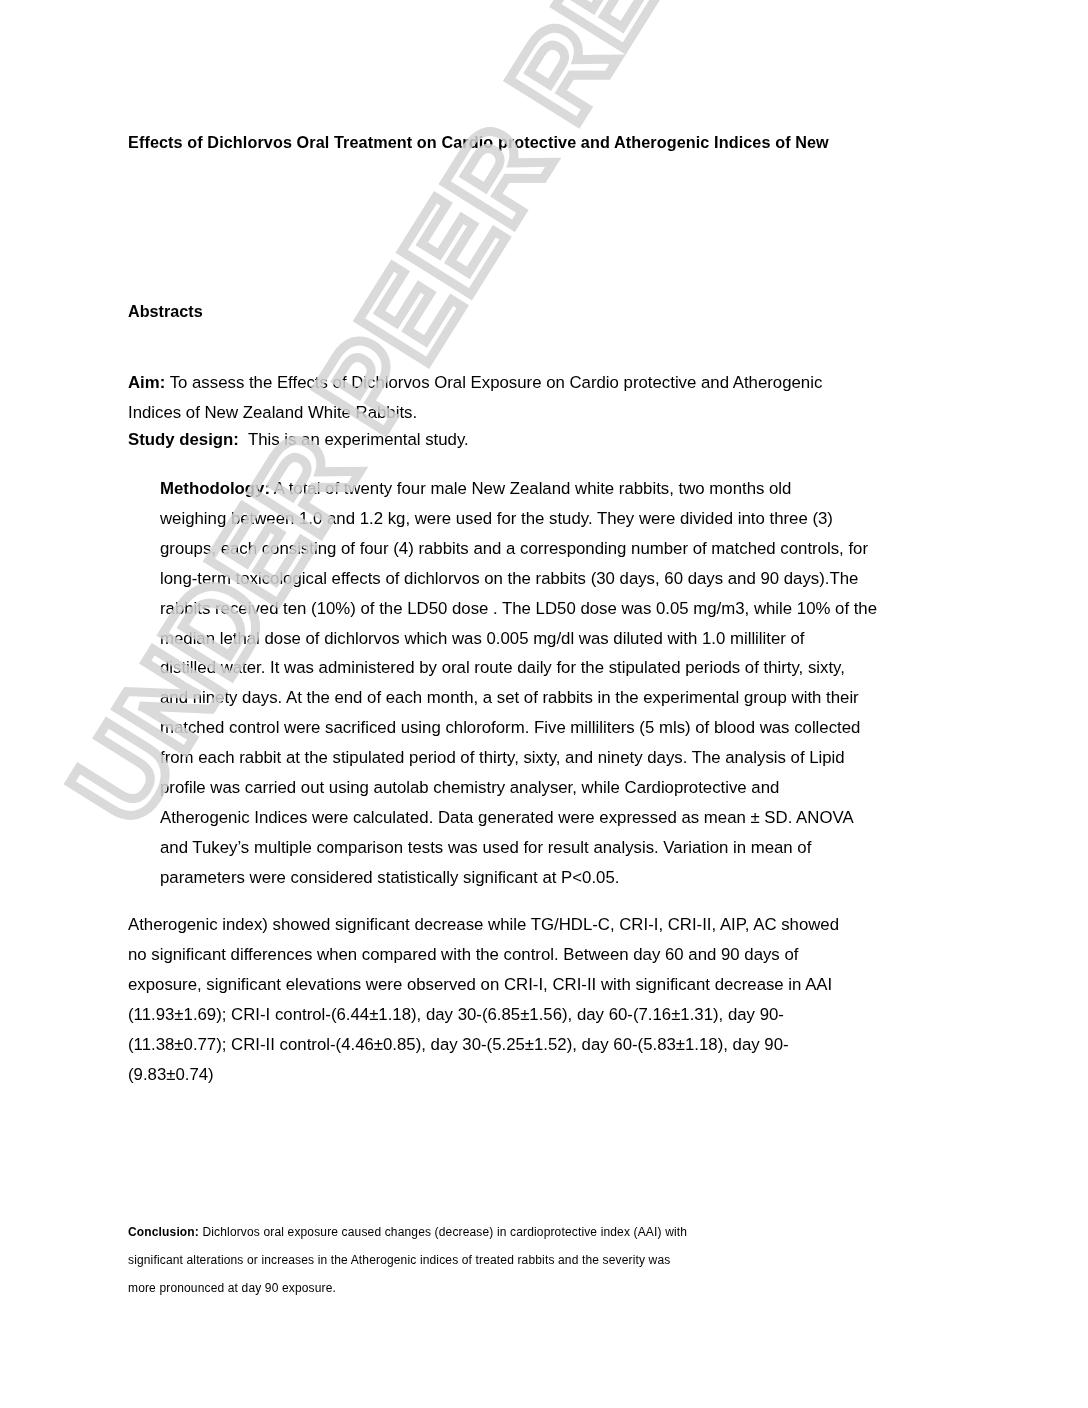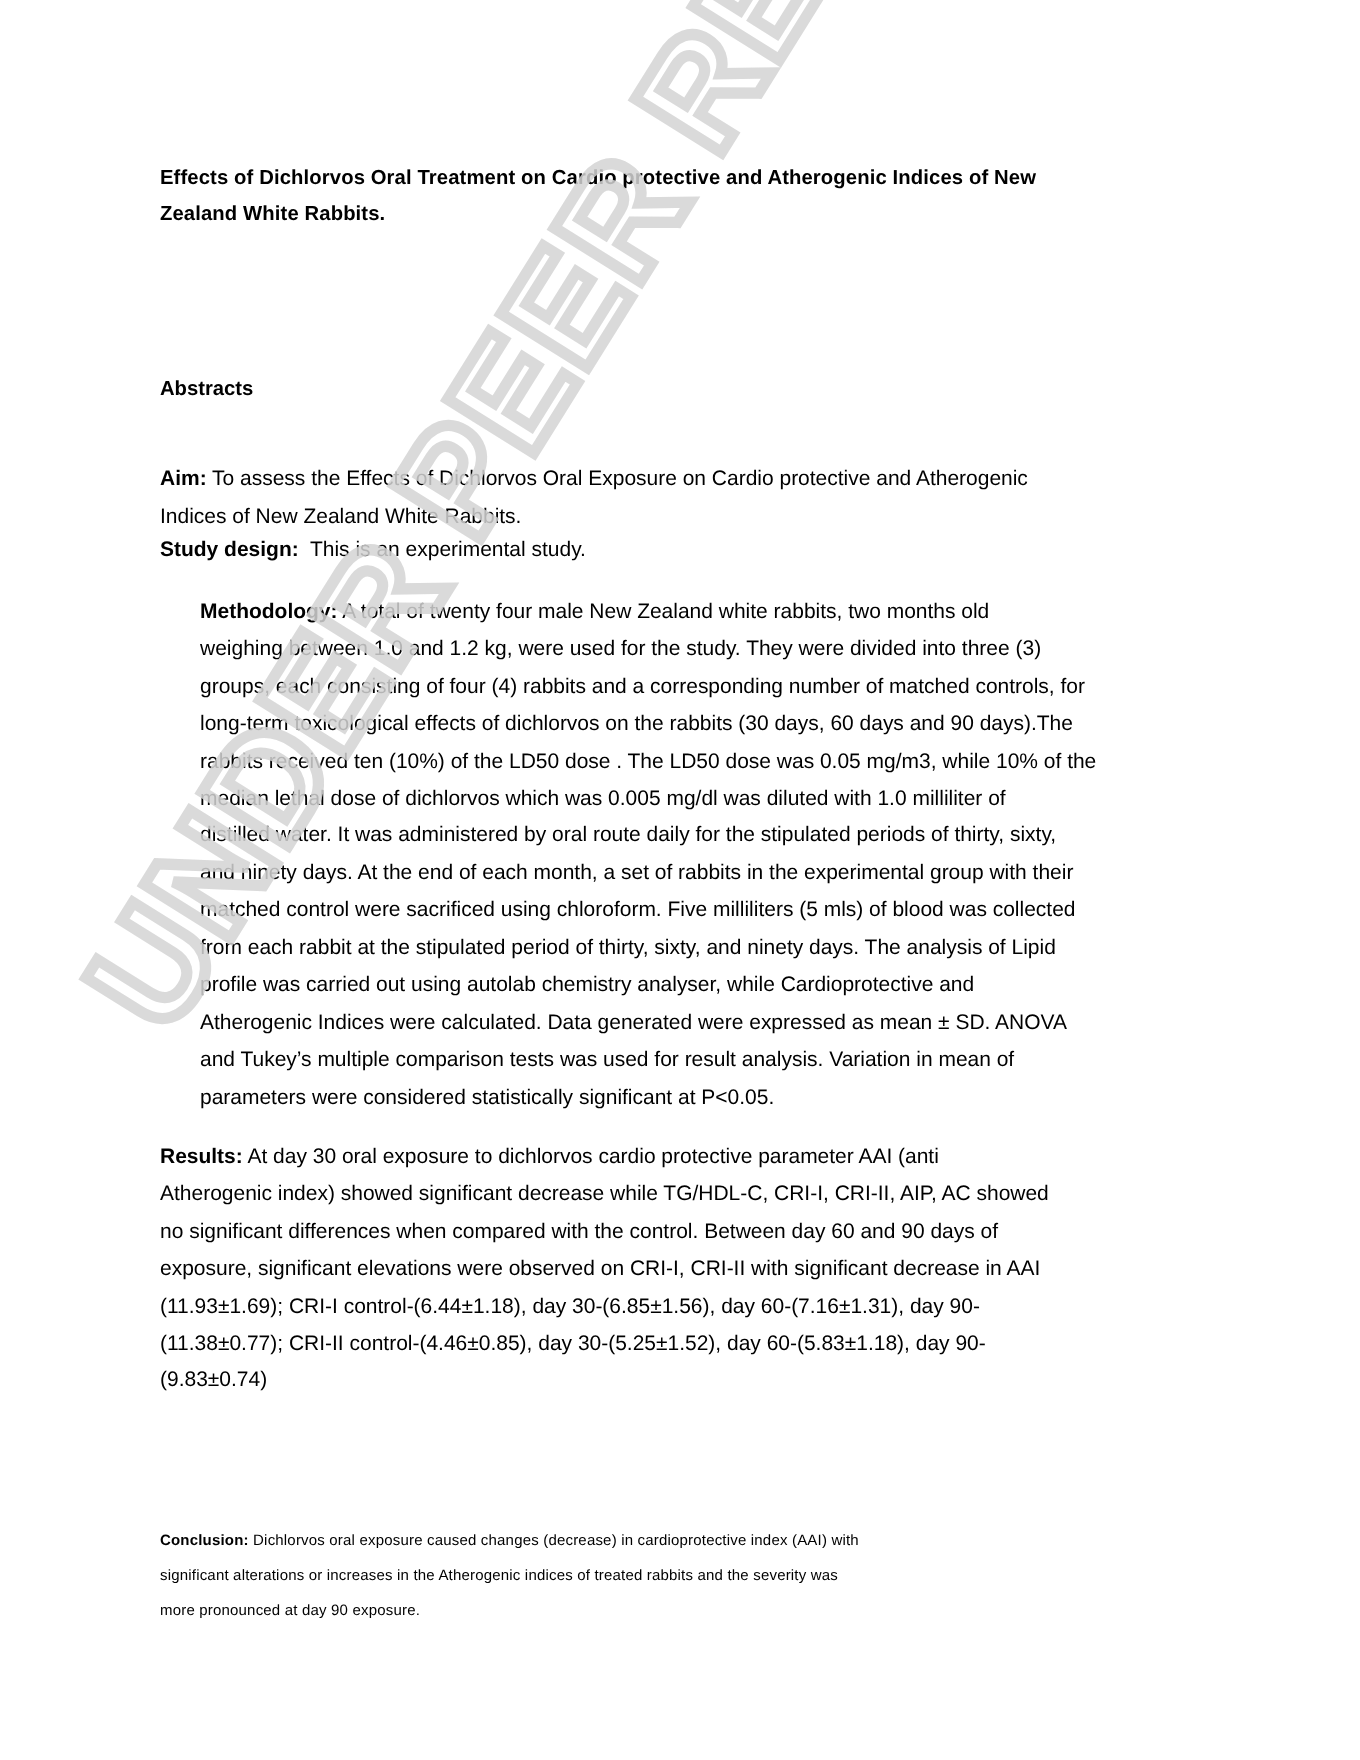--- a/index.html
+++ b/index.html
@@ -40,21 +40,20 @@
       opacity: 0.85;
     }
   </style>
 </head>
 <body>
 
 <div class="page">
 
   <div class="title">
     <span class="line">Effects of Dichlorvos Oral Treatment on Cardio protective and Atherogenic Indices of New</span>
-    <span class="line">Zealand White Rabbits.</span>
   </div>
 
   <div class="heading">Abstracts</div>
 
   <div class="block" style="top:347px;margin-top:21px;">
     <span class="line"><span class="lbl">Aim:</span><span> To assess the Effects of Dichlorvos Oral Exposure on Cardio protective and Atherogenic</span></span>
     <span class="line">Indices of New Zealand White Rabbits.</span>
   </div>
 
   <div class="block" style="top:425px;">
@@ -72,21 +71,20 @@
     <span class="line">and ninety days. At the end of each month, a set of rabbits in the experimental group with their</span>
     <span class="line">matched control were sacrificed using chloroform. Five milliliters (5 mls) of blood was collected</span>
     <span class="line">from each rabbit at the stipulated period of thirty, sixty, and ninety days. The analysis of  Lipid</span>
     <span class="line">profile was carried out using autolab chemistry analyser, while Cardioprotective and</span>
     <span class="line">Atherogenic Indices were calculated. Data generated were expressed as mean ± SD. ANOVA</span>
     <span class="line">and Tukey’s multiple comparison tests was used for result analysis. Variation in mean of</span>
     <span class="line">parameters were considered statistically significant at P&lt;0.05.</span>
   </div>
 
   <div class="block" style="top:910px;">
-    <span class="line"><span class="lbl">Results:</span><span> At day 30 oral exposure to dichlorvos cardio protective parameter AAI (anti</span></span>
     <span class="line">Atherogenic index) showed significant decrease while TG/HDL-C, CRI-I, CRI-II, AIP, AC showed</span>
     <span class="line">no significant differences when compared with the control. Between day 60 and 90 days of</span>
     <span class="line">exposure, significant elevations were observed on CRI-I, CRI-II with significant decrease in AAI</span>
     <span class="line">(11.93±1.69); CRI-I control-(6.44±1.18), day 30-(6.85±1.56), day 60-(7.16±1.31), day 90-</span>
     <span class="line">(11.38±0.77); CRI-II control-(4.46±0.85), day 30-(5.25±1.52), day 60-(5.83±1.18), day 90-</span>
     <span class="line">(9.83±0.74)</span>
   </div>
 
   <div class="conclusion">
     <span class="line"><span class="lbl">Conclusion:</span><span> Dichlorvos oral exposure caused changes (decrease) in cardioprotective index (AAI) with</span></span>

